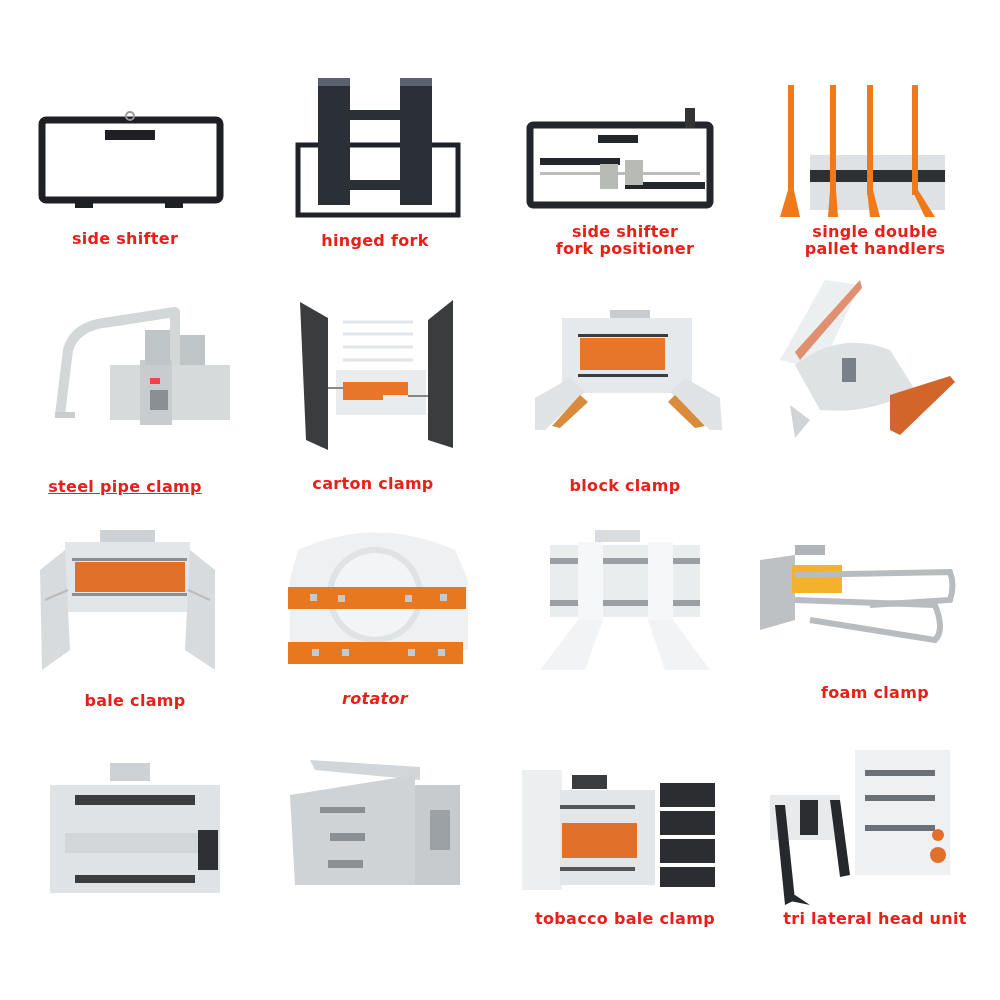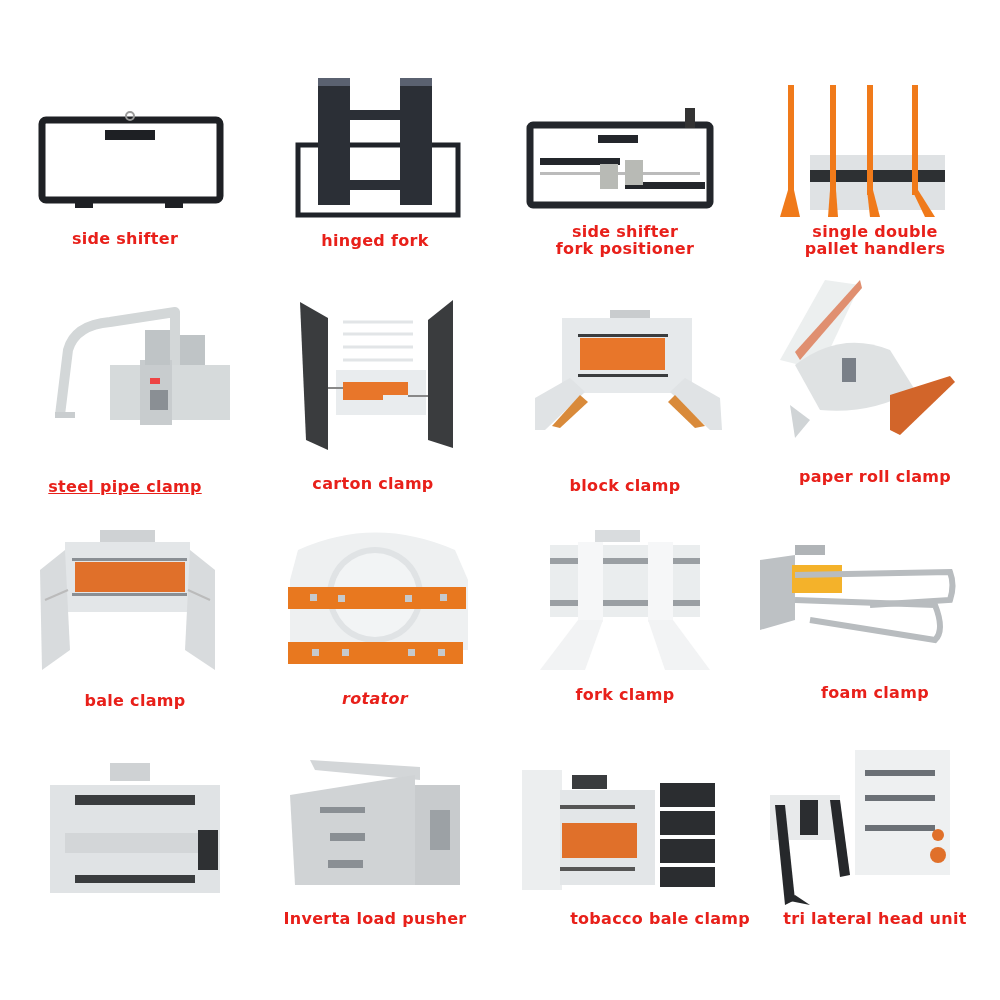--- a/index.html
+++ b/index.html
@@ -124,21 +124,20 @@
 
 <div class="cell" style="left:750px;top:280px;height:220px;">
   <svg class="pic" width="250" height="170" viewBox="0 0 250 170">
     <polygon points="30,80 75,0 110,5 70,90" fill="#ecefef"></polygon>
     <polygon points="45,72 110,0 112,8 50,80" fill="#e08f70"></polygon>
     <path d="M45,85 Q90,50 140,70 L165,110 Q120,135 70,130 Z" fill="#dfe2e3"></path>
     <rect x="92" y="78" width="14" height="24" fill="#7a8088"></rect>
     <polygon points="140,115 200,96 205,102 150,155 140,150" fill="#d2652a"></polygon>
     <polygon points="40,125 60,140 45,158" fill="#d0d4d6"></polygon>
   </svg>
-  <div class="label" style="top:188px;">paper roll clamp</div>
 </div>
 
 <div class="cell" style="left:0;top:520px;height:200px;">
   <svg class="pic" width="250" height="160" viewBox="0 0 250 160">
     <rect x="100" y="10" width="55" height="12" fill="#cfd2d4"></rect>
     <rect x="65" y="22" width="125" height="70" fill="#e3e6e8"></rect>
     <rect x="75" y="42" width="110" height="30" fill="#e0702a"></rect>
     <rect x="72" y="38" width="115" height="3" fill="#8a8f94"></rect>
     <rect x="72" y="73" width="115" height="3" fill="#8a8f94"></rect>
     <polygon points="40,50 65,30 70,130 42,150" fill="#d8dbdd"></polygon>
@@ -174,21 +173,20 @@
   <svg class="pic" width="250" height="160" viewBox="0 0 250 160">
     <rect x="95" y="10" width="45" height="12" fill="#d9dcde"></rect>
     <rect x="50" y="25" width="150" height="72" fill="#eaedee"></rect>
     <rect x="50" y="38" width="150" height="6" fill="#9a9fa3"></rect>
     <rect x="50" y="80" width="150" height="6" fill="#9a9fa3"></rect>
     <rect x="78" y="22" width="25" height="80" fill="#f6f7f8"></rect>
     <rect x="148" y="22" width="25" height="80" fill="#f6f7f8"></rect>
     <polygon points="78,100 103,100 85,150 40,150" fill="#f2f3f4"></polygon>
     <polygon points="148,100 173,100 210,150 165,150" fill="#f2f3f4"></polygon>
   </svg>
-  <div class="label" style="top:166px;">fork clamp</div>
 </div>
 
 <div class="cell" style="left:750px;top:520px;height:200px;">
   <svg class="pic" width="250" height="160" viewBox="0 0 250 160">
     <rect x="45" y="25" width="30" height="10" fill="#b0b4b7"></rect>
     <polygon points="10,40 45,35 45,100 10,110" fill="#bdc1c4"></polygon>
     <rect x="42" y="45" width="50" height="28" fill="#f4b22a"></rect>
     <g fill="none" stroke="#b8bcbf" stroke-width="6">
       <path d="M45,55 L200,52 Q205,65 200,80 L120,85"></path>
       <path d="M45,80 L185,85 Q195,110 185,120 L60,100"></path>
@@ -212,39 +210,38 @@
 <div class="cell" style="left:250px;top:745px;height:200px;">
   <svg class="pic" width="250" height="160" viewBox="0 0 250 160">
     <polygon points="60,15 170,22 170,35 65,25" fill="#d3d6d8"></polygon>
     <polygon points="40,50 165,30 165,140 45,140" fill="#d0d3d5"></polygon>
     <rect x="70" y="62" width="45" height="6" fill="#8a8f94"></rect>
     <rect x="80" y="88" width="35" height="8" fill="#8a8f94"></rect>
     <rect x="78" y="115" width="35" height="8" fill="#8a8f94"></rect>
     <rect x="165" y="40" width="45" height="100" fill="#c8cbcd"></rect>
     <rect x="180" y="65" width="20" height="40" fill="#9ca1a5"></rect>
   </svg>
-  <div class="label" style="top:165px;">Inverta load pusher</div>
 </div>
 
 <div class="cell" style="left:500px;top:745px;height:200px;">
   <svg class="pic" width="250" height="160" viewBox="0 0 250 160">
     <rect x="22" y="25" width="40" height="120" fill="#eceeef"></rect>
     <rect x="72" y="30" width="35" height="14" fill="#3a3c3e"></rect>
     <rect x="60" y="45" width="95" height="95" fill="#e3e6e8"></rect>
     <rect x="62" y="78" width="75" height="35" fill="#e0702a"></rect>
     <rect x="60" y="60" width="75" height="4" fill="#555"></rect>
     <rect x="60" y="122" width="75" height="4" fill="#555"></rect>
     <g fill="#2b2d30">
       <rect x="160" y="38" width="55" height="24"></rect>
       <rect x="160" y="66" width="55" height="24"></rect>
       <rect x="160" y="94" width="55" height="24"></rect>
       <rect x="160" y="122" width="55" height="20"></rect>
     </g>
   </svg>
-  <div class="label" style="top:165px;text-align:right;">tobacco bale clamp</div>
+  <div class="label" style="top:165px;">tobacco bale clamp</div>
 </div>
 
 <div class="cell" style="left:750px;top:745px;height:200px;">
   <svg class="pic" width="250" height="160" viewBox="0 0 250 160">
     <rect x="105" y="5" width="95" height="125" fill="#eef0f1"></rect>
     <g fill="#6b7076">
       <rect x="115" y="25" width="70" height="6"></rect>
       <rect x="115" y="50" width="70" height="6"></rect>
       <rect x="115" y="80" width="70" height="6"></rect>
     </g>

